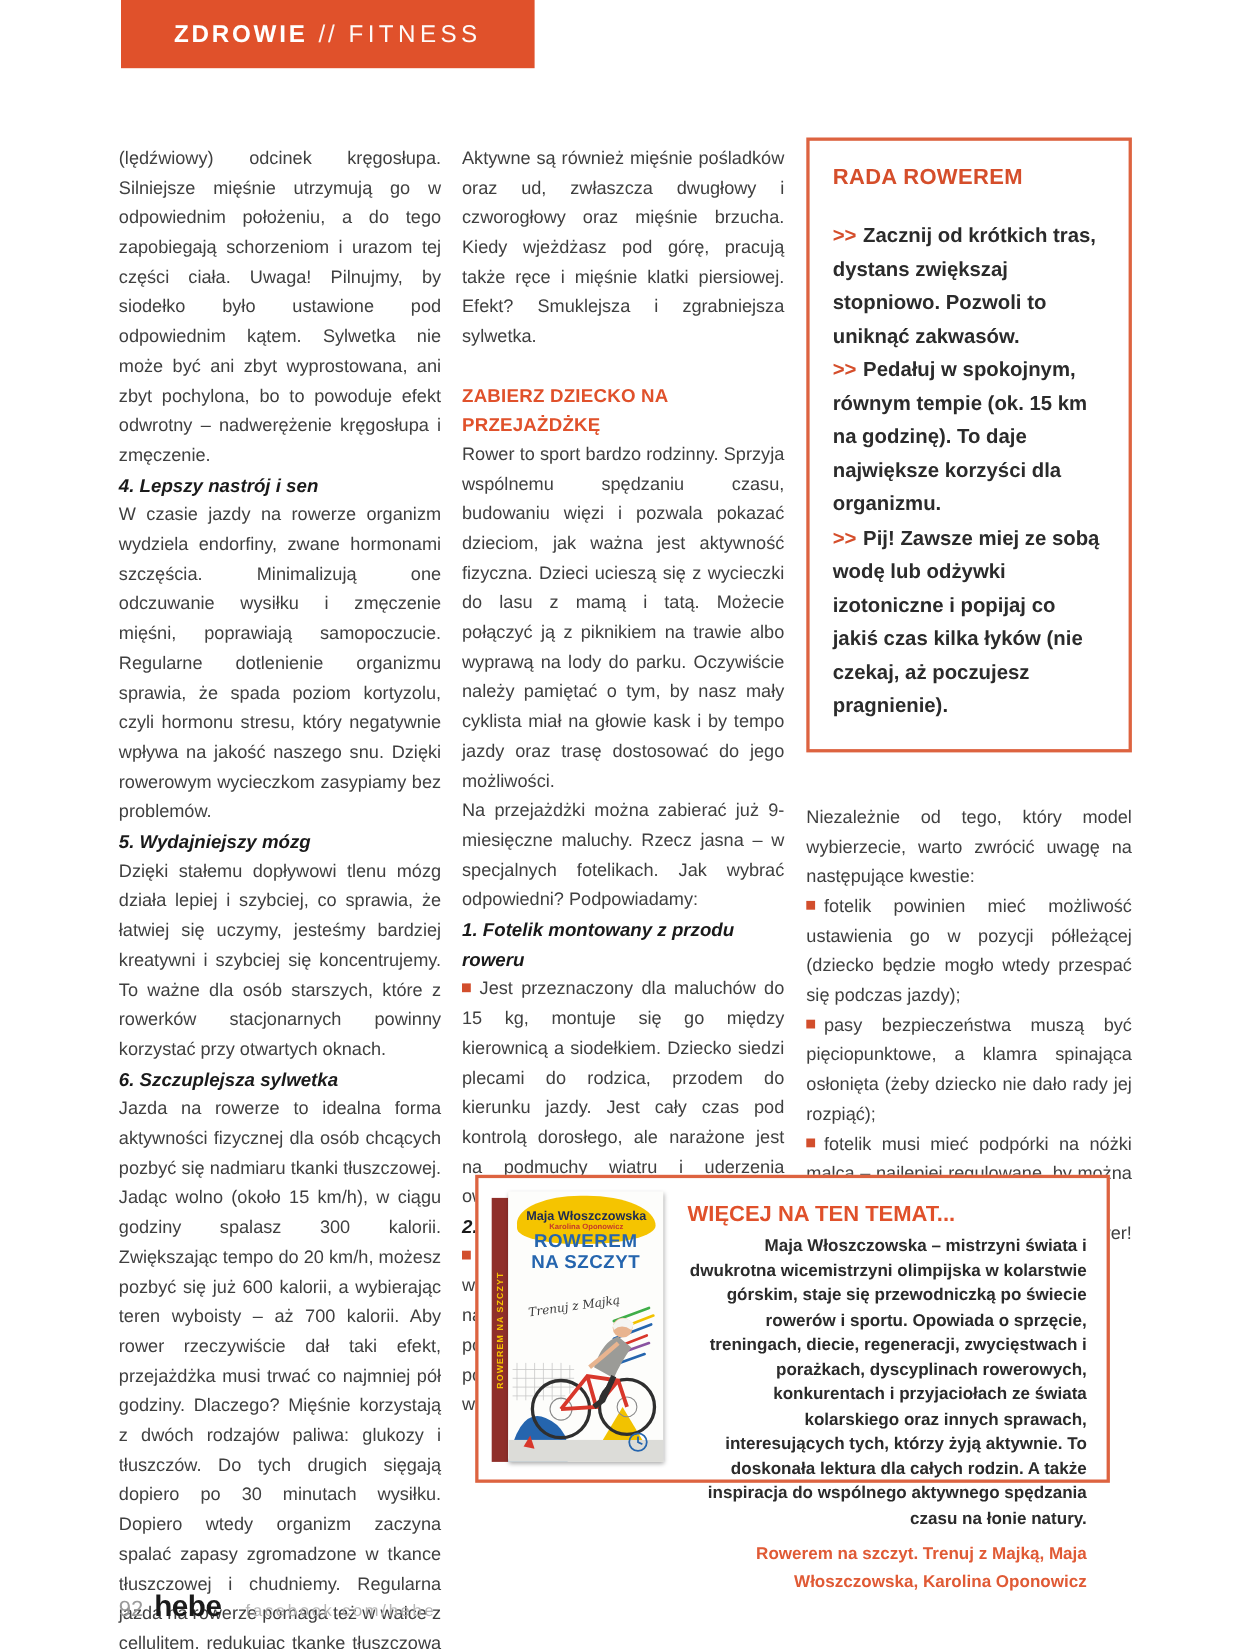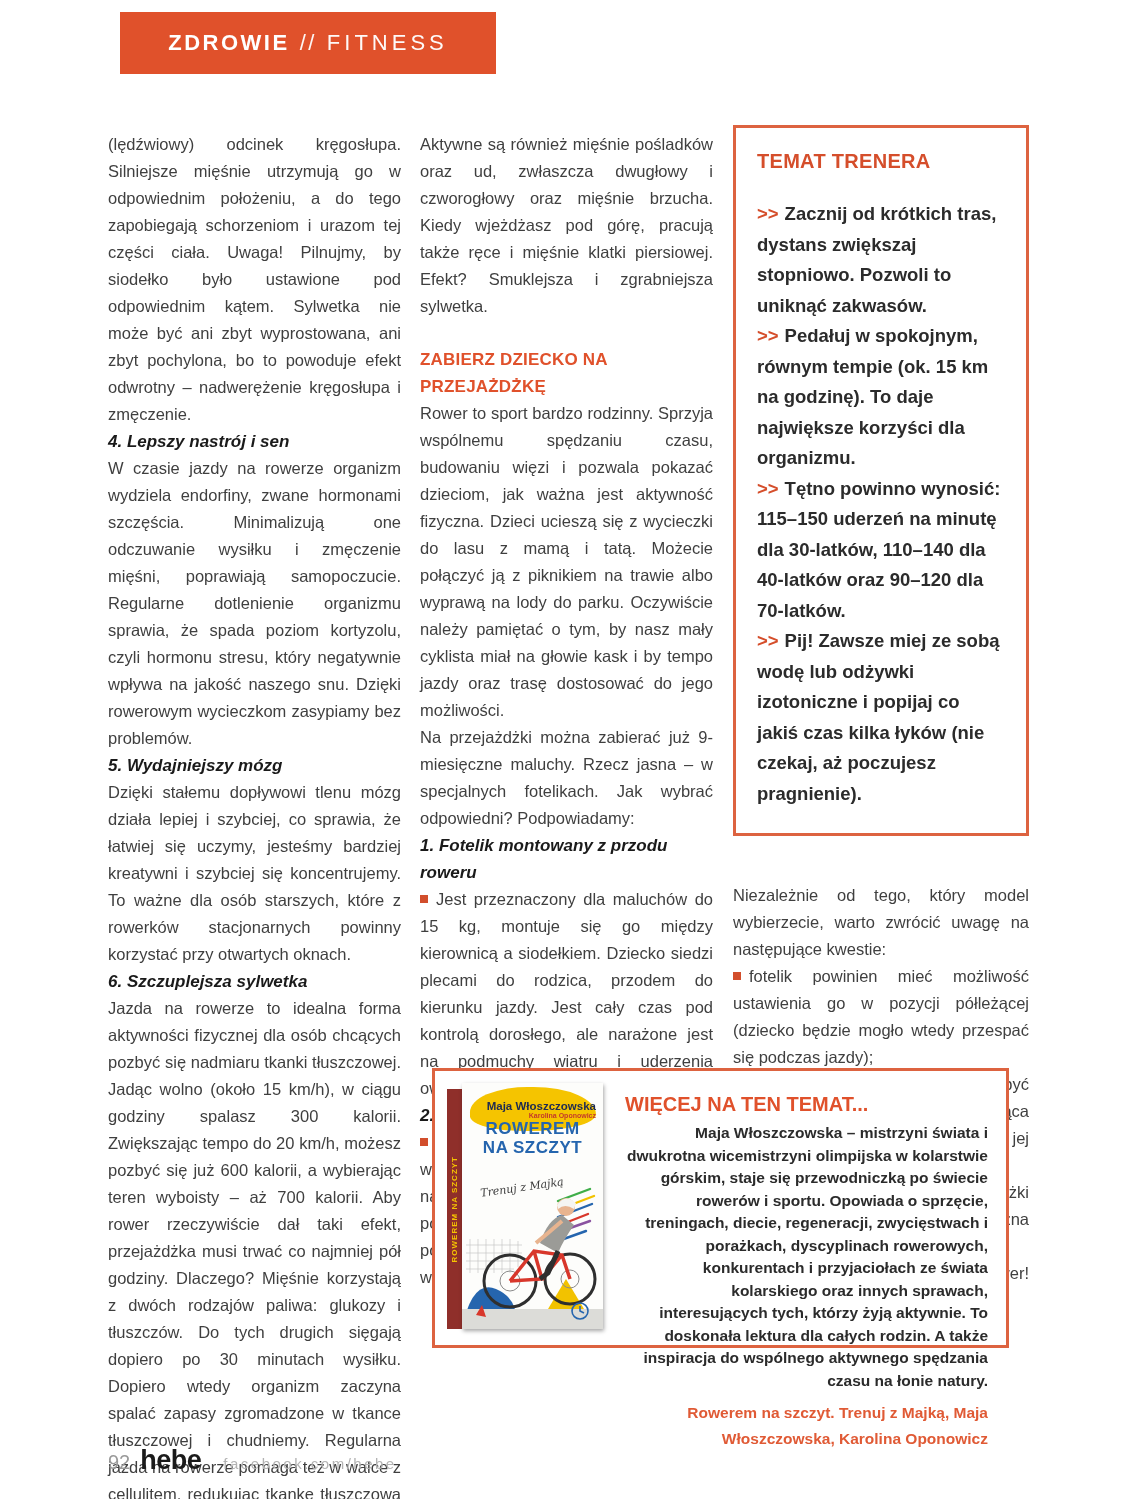--- a/index.html
+++ b/index.html
@@ -3,23 +3,23 @@
 <meta charset="utf-8">
 <style>
   html,body{margin:0;padding:0;background:#ffffff;}
   .page{
     position:relative;width:1138px;height:1499px;background:#ffffff;
     font-family:"Liberation Sans","DejaVu Sans",sans-serif;
     color:#3f3f3f;overflow:hidden;
   }
   
   .section-band{
-    position:absolute;left:120px;top:0;width:376px;height:62px;
+    position:absolute;left:110px;top:0;width:376px;height:62px;
     background:#e0512b;display:flex;align-items:center;justify-content:center;
-    color:#ffffff;font-size:22px;letter-spacing:2.5px;margin-top:12px;
+    color:#ffffff;font-size:22px;letter-spacing:2.5px;
   }
   .section-band .strong{font-weight:700;margin-right:10px;}
   .section-band .sep{font-weight:400;opacity:.95;margin-right:10px;}
   .section-band .light{font-weight:400;letter-spacing:4px;opacity:.97;}
 
   
   .col{position:absolute;top:131px;width:293px;font-size:16.5px;line-height:27px;text-align:justify;}
   .col p{margin:0;}
   .col1{left:108px;}
   .col2{left:420px;}
@@ -64,21 +64,21 @@
     writing-mode:vertical-rl;transform:rotate(180deg);
     color:#f5c400;font-size:8px;font-weight:700;letter-spacing:1px;white-space:nowrap;
   }
   .book .cover{
     position:absolute;left:15px;top:0;width:141px;height:246px;background:#fdfdfb;
     box-shadow:1px 2px 4px rgba(0,0,0,.35);overflow:hidden;
   }
   .book .blob{
     position:absolute;left:8px;top:4px;width:126px;height:44px;background:#f5c400;
     border-radius:48% 52% 55% 45%/60% 65% 40% 35%;
-    display:flex;flex-direction:column;align-items:flex-end;justify-content:center;
+    display:flex;flex-direction:column;align-items:center;justify-content:center;
   }
   .book .blob .author{font-size:11.5px;font-weight:700;color:#1d2a52;white-space:nowrap;}
   .book .blob .coauthor{font-size:7px;font-weight:700;color:#c43a2a;}
   .book .btitle{
     position:absolute;left:0;top:36px;width:100%;text-align:center;
     color:#2565ae;font-weight:700;font-size:17px;line-height:19px;letter-spacing:.5px;
   }
   .book .bscript{
     position:absolute;left:18px;top:98px;color:#3a3a3a;
     font-family:"DejaVu Serif","Liberation Serif",serif;
@@ -128,24 +128,23 @@
     <p>Rower to sport bardzo rodzinny. Sprzyja wspólnemu spędzaniu czasu, budowaniu więzi i pozwala pokazać dzieciom, jak ważna jest aktywność fizyczna. Dzieci ucieszą się z wycieczki do lasu z mamą i tatą. Możecie połączyć ją z piknikiem na trawie albo wyprawą na lody do parku. Oczywiście należy pamiętać o tym, by nasz mały cyklista miał na głowie kask i by tempo jazdy oraz trasę dostosować do jego możliwości.</p>
     <p>Na przejażdżki można zabierać już 9-miesięczne maluchy. Rzecz jasna – w specjalnych fotelikach. Jak wybrać odpowiedni? Podpowiadamy:</p>
     <h3 class="num-head">1. Fotelik montowany z przodu roweru</h3>
     <p><span class="sq"></span><span>Jest przeznaczony dla maluchów do 15 kg, montuje się go między kierownicą a siodełkiem. Dziecko siedzi plecami do rodzica, przodem do kierunku jazdy. Jest cały czas pod kontrolą dorosłego, ale narażone jest na podmuchy wiatru i uderzenia owadów.</span></p>
     <h3 class="num-head">2. Fotelik montowany z tyłu roweru</h3>
     <p><span class="sq"></span><span>Można w nim przewozić dzieci ważące od 15 do 22 kg. Montuje się go na bagażniku z tyłu roweru, co powoduje, że dziecko ma ograniczone pole widzenia, a rodzic nie do końca wie, co się z nim dzieje.</span></p>
   </div>
 
   <div class="col col3">
     <div class="trainer-box">
-      <h3 class="tb-title">TEMAT TRENERA</h3>
+      <h3 class="tb-title">RADA ROWEREM</h3>
       <p class="tip"><span class="chev">&gt;&gt;</span><span>Zacznij od krótkich tras, dystans zwiększaj stopniowo. Pozwoli to uniknąć zakwasów.</span></p>
       <p class="tip"><span class="chev">&gt;&gt;</span><span>Pedałuj w spokojnym, równym tempie (ok. 15 km na godzinę). To daje największe korzyści dla organizmu.</span></p>
-      <p class="tip"><span class="chev">&gt;&gt;</span><span>Tętno powinno wynosić: 115–150 uderzeń na minutę dla 30-latków, 110–140 dla 40-latków oraz 90–120 dla 70-latków.</span></p>
       <p class="tip"><span class="chev">&gt;&gt;</span><span>Pij! Zawsze miej ze sobą wodę lub odżywki izotoniczne i popijaj co jakiś czas kilka łyków (nie czekaj, aż poczujesz pragnienie).</span></p>
     </div>
     <div class="col3-text">
       <p>Niezależnie od tego, który model wybierzecie, warto zwrócić uwagę na następujące kwestie:</p>
       <p><span class="sq"></span><span>fotelik powinien mieć możliwość ustawienia go w pozycji półleżącej (dziecko będzie mogło wtedy przespać się podczas jazdy);</span></p>
       <p><span class="sq"></span><span>pasy bezpieczeństwa muszą być pięciopunktowe, a klamra spinająca osłonięta (żeby dziecko nie dało rady jej rozpiąć);</span></p>
       <p><span class="sq"></span><span>fotelik musi mieć podpórki na nóżki malca – najlepiej regulowane, by można było je dopasować do wzrostu.</span></p>
       <p><span>Na co czekacie? Wsiadajcie na rower!</span><span class="end-icon"><svg width="24" height="18" viewBox="0 0 24 18">
               <circle cx="6" cy="6" r="5" fill="#111"></circle>
               <circle cx="6" cy="13" r="4.6" fill="#111"></circle>

